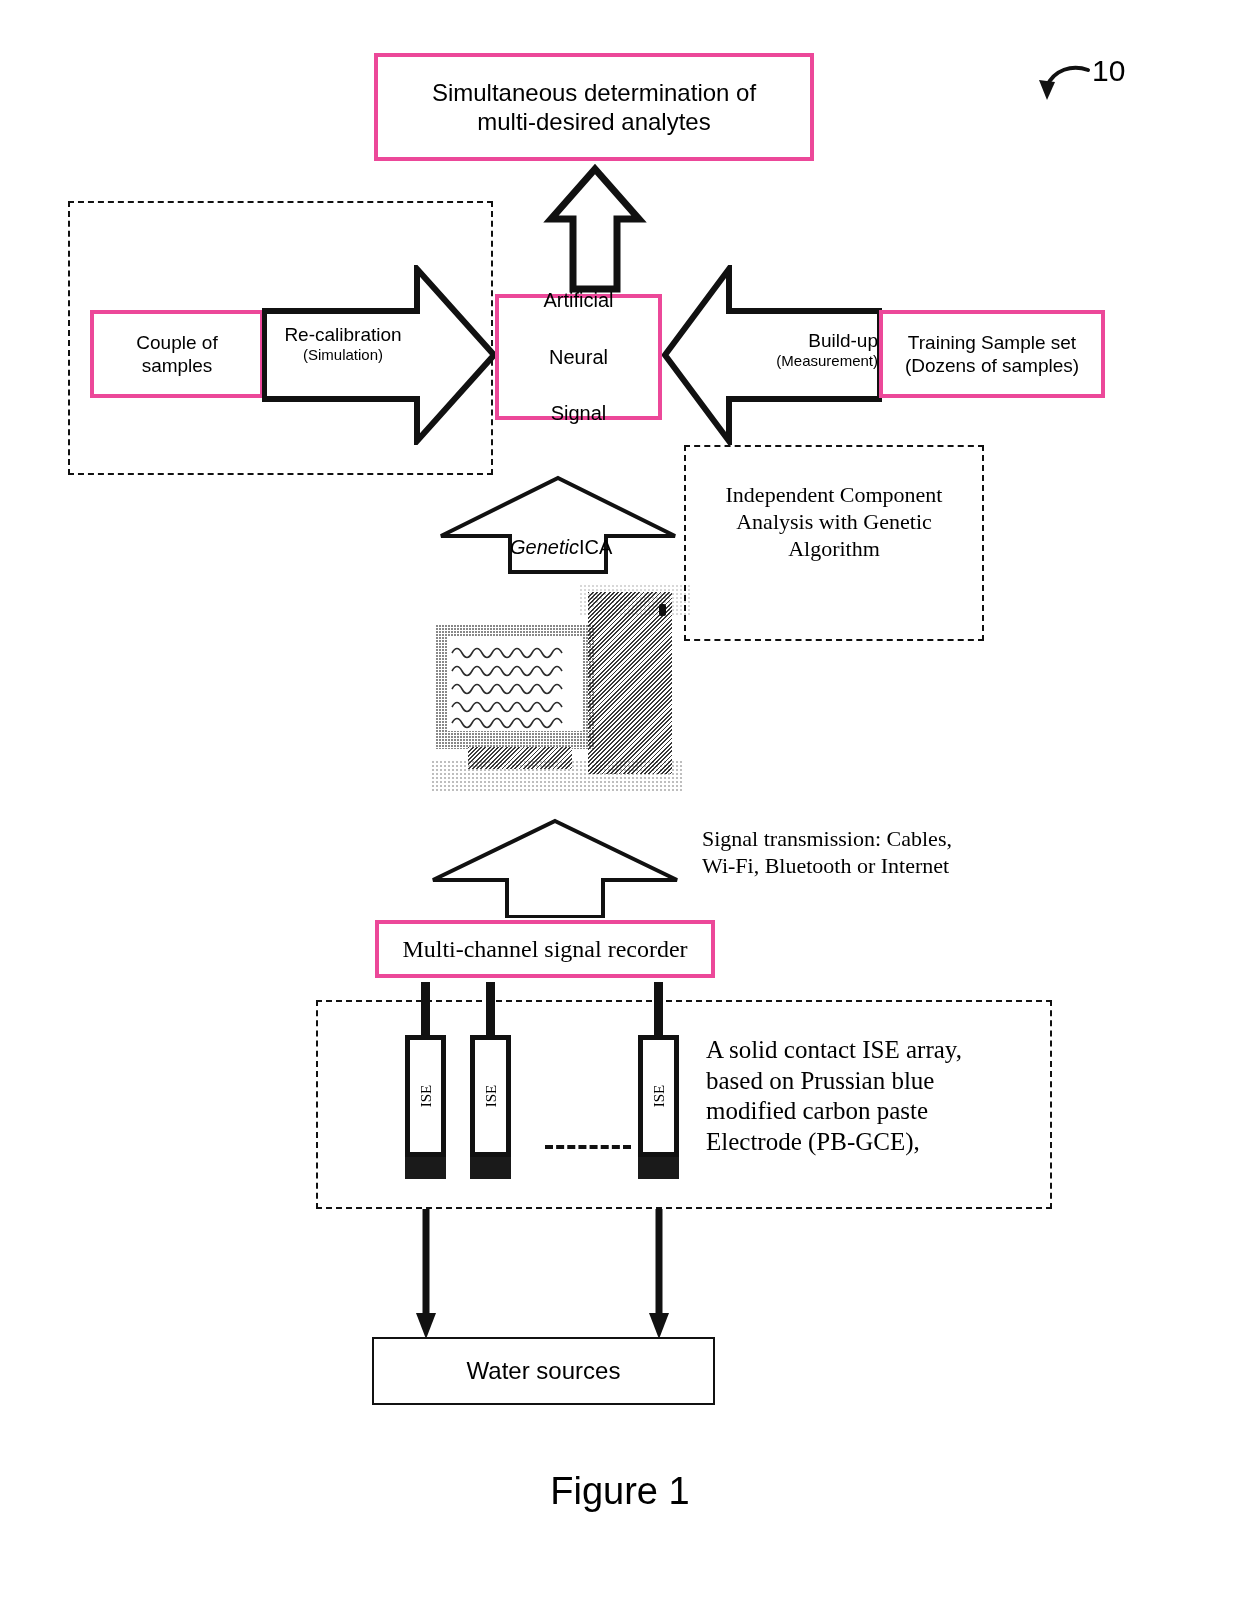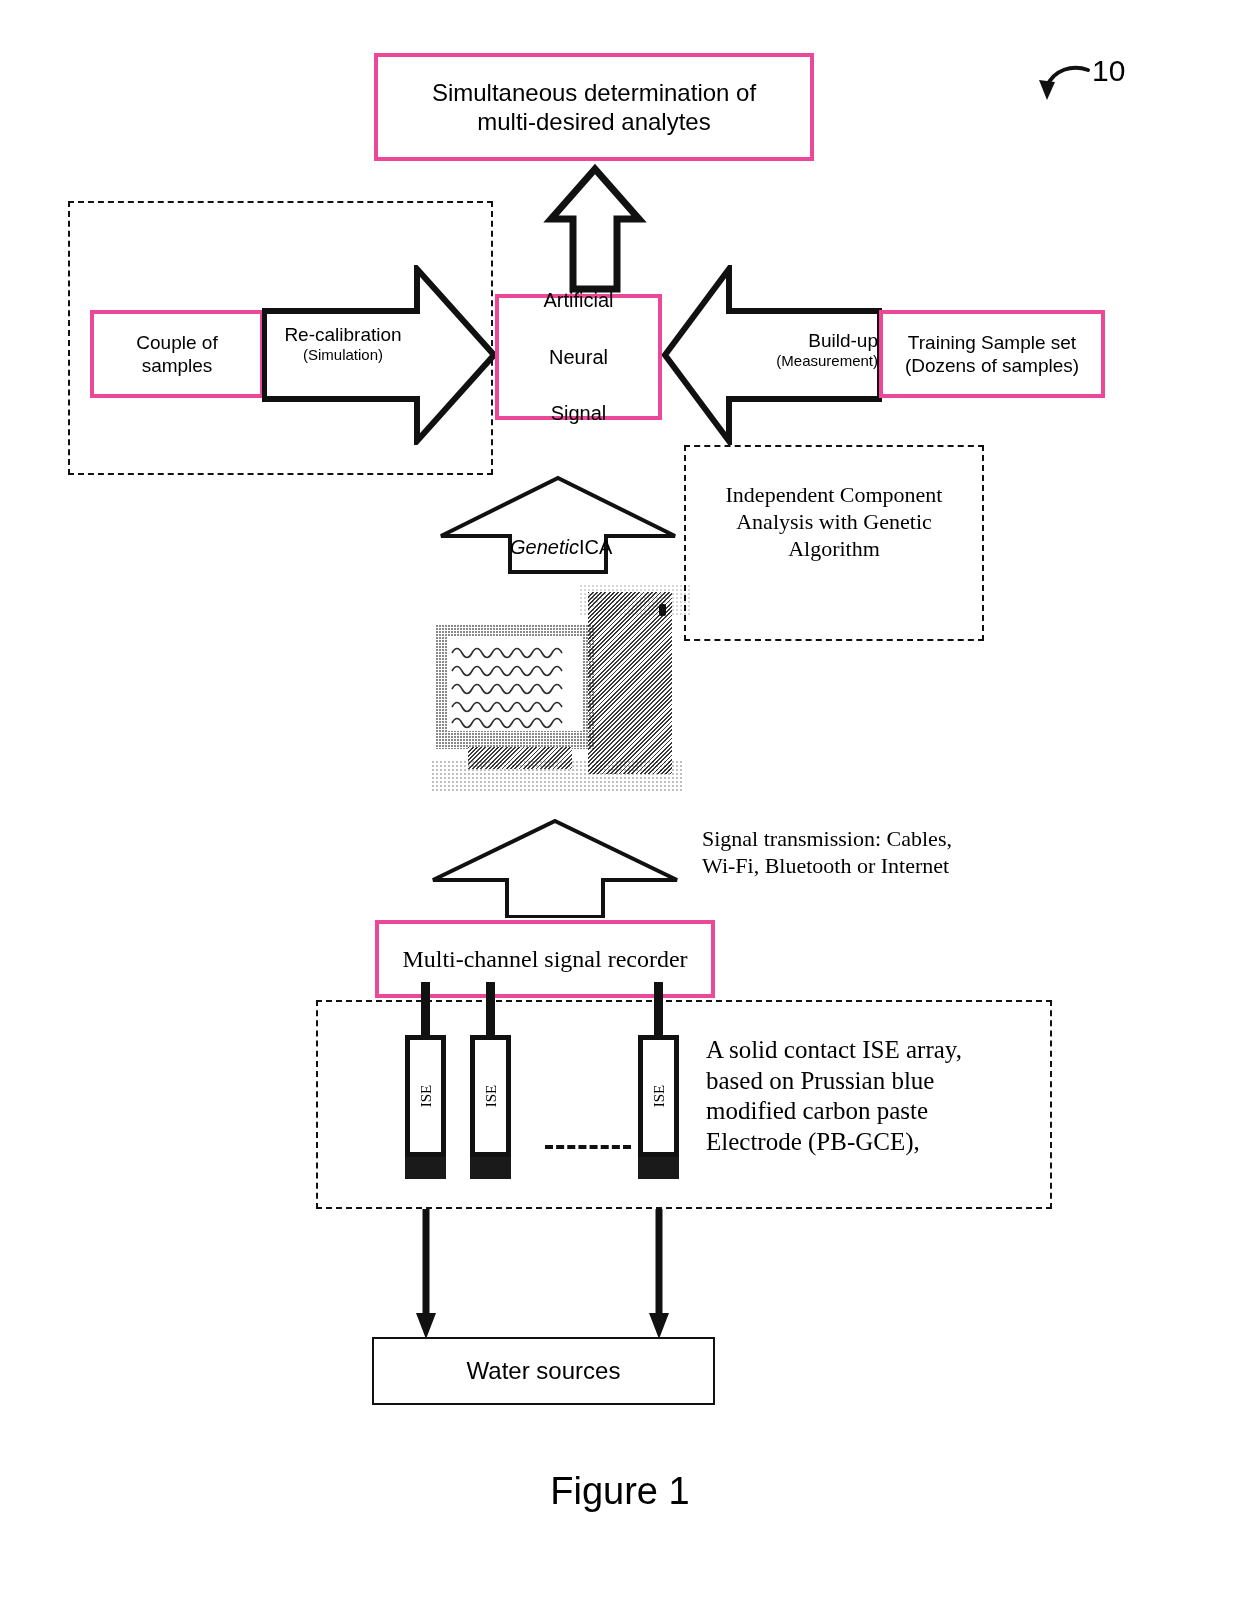--- a/index.html
+++ b/index.html
@@ -214,21 +214,21 @@
       <path d="M125 3 L 247 62 L 173 62 L 173 99 L 77 99 L 77 62 L 3 62 Z" fill="#ffffff" stroke="#111" stroke-width="4" stroke-linejoin="miter"></path>
     </svg>
     <div class="abs sans" style="left:77px; top:63px; width:96px; text-align:center; font-size:19px;margin-top:44px;">Signals</div>
   </div>
 
   <div class="abs serif txt" style="left:702px; top:826px; width:300px; font-size:22px; text-align:left;">
     <div>Signal transmission: Cables,</div>
     <div>Wi-Fi, Bluetooth or Internet</div>
   </div>
 
-  <div class="abs box-thick serif" style="left:375px; top:920px; width:340px; height:78px; font-size:24px;">
+  <div class="abs box-thick serif" style="left:375px; top:920px; width:340px; height:58px; font-size:24px;">
     <span>Multi-channel signal recorder</span>
   </div>
 
   <div class="abs lead" style="left:421px; top:982px; width:9px; height:54px;"></div>
   <div class="abs lead" style="left:486px; top:982px; width:9px; height:54px;"></div>
   <div class="abs lead" style="left:654px; top:982px; width:9px; height:54px;"></div>
 
   <div class="abs dash-region" style="left:316px; top:1000px; width:736px; height:209px;"></div>
 
   <div class="abs" style="left:405px; top:1035px; width:41px; height:145px;">

